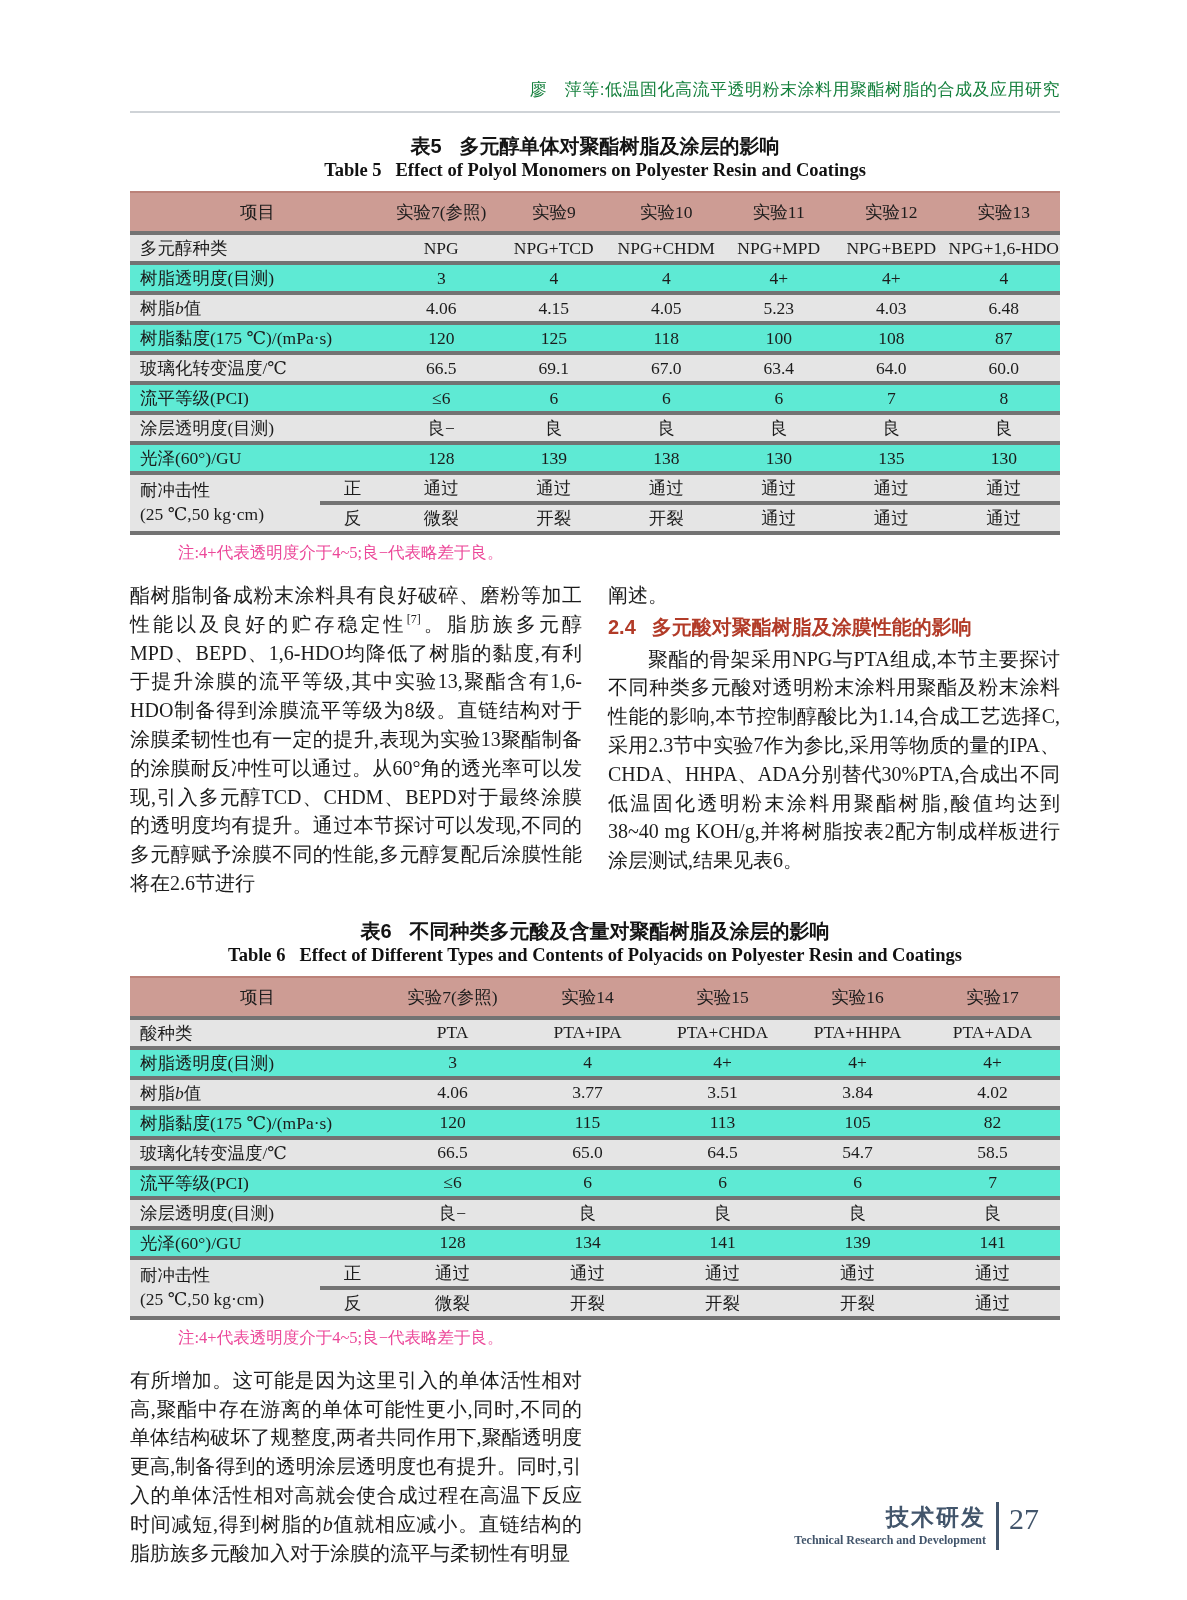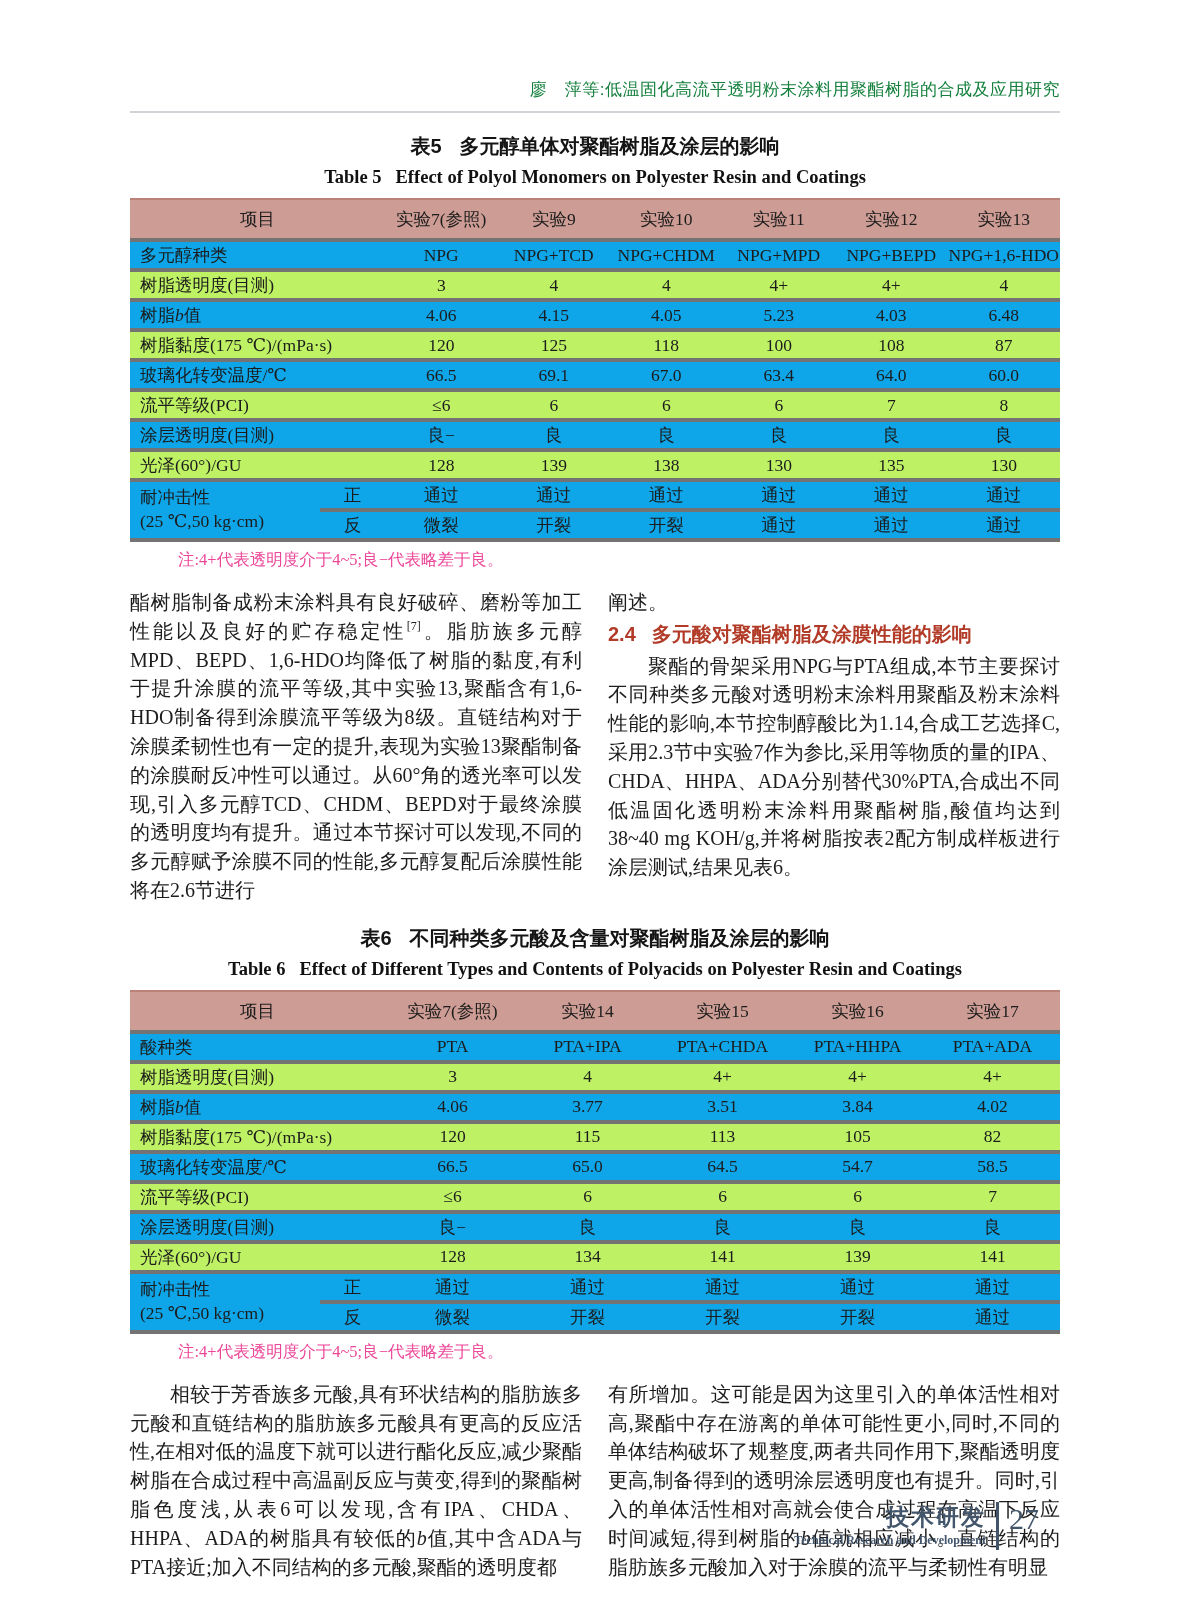--- a/index.html
+++ b/index.html
@@ -12,33 +12,33 @@
     text-align:right; font-family:"Liberation Sans","DejaVu Sans",sans-serif;
     font-size:17px; color:#15803d; letter-spacing:0.5px;
   }
   .head-rule { margin-top:10px; border-top:2px solid #cfd3d7; height:0; }
 
   .tbl-title-cn {
     text-align:center; font-family:"Liberation Sans","DejaVu Sans",sans-serif;
     font-weight:bold; font-size:20px; margin-top:20px; color:#141414;
   }
   .tbl-title-cn .tno { margin-right:18px; }
-  .tbl-title-en { text-align:center; font-weight:bold; font-size:18.5px; margin-top:7px; color:#111; }
+  .tbl-title-en { text-align:center; font-weight:bold; font-size:18.5px; color:#111; }
   .tbl-title-en .tno { margin-right:14px; }
 
   table.dtable {
     width:930px; border-collapse:collapse; table-layout:fixed; margin-top:10px;
     border-top:2px solid #bb8279; border-bottom:2px solid #565656; font-size:17.5px;
   }
   .dtable tr { border-bottom:4px solid #737373; }
   .dtable td { text-align:center; vertical-align:middle; padding:0; height:26px; }
   .dtable tr.hdr { background:#cd9c94; }
   .dtable tr.hdr td { height:38px; }
-  .dtable tr.plain { background:#0ea5e9; }
-  .dtable tr.striped { background:#bef264; }
+  .dtable tr.plain { background:#e5e5e5; }
+  .dtable tr.striped { background:#5eead4; }
   .dtable td.lbl { text-align:left; padding-left:10px; }
   .dtable tr.hdr td.lbl { text-align:center; padding-left:0; }
   .dtable td.imp { line-height:1.35; }
   .ital { font-style:italic; font-family:"Liberation Serif","DejaVu Serif",serif; }
 
   .tbl-note { margin-top:7px; margin-left:48px; font-size:16.5px; color:#ec4899; }
 
   .twocol { display:flex; gap:26px; margin-top:17px; }
   .col { width:452px; font-size:20px; line-height:1.44; text-align:justify; }
   .col p { margin:0; }
@@ -307,23 +307,20 @@
           <td>开裂</td>
           <td>开裂</td>
           <td>通过</td>
         </tr>
       </tbody>
   </table>
   <div class="tbl-note">注:4+代表透明度介于4~5;良−代表略差于良。</div>
 
   <div class="twocol">
     <div class="col">
-      <p class="indent"><span>相较于芳香族多元酸,具有环状结构的脂肪族多元酸和直链结构的脂肪族多元酸具有更高的反应活性,在相对低的温度下就可以进行酯化反应,减少聚酯树脂在合成过程中高温副反应与黄变,得到的聚酯树脂色度浅,从表6可以发现,含有IPA、CHDA、HHPA、ADA的树脂具有较低的</span><span class="ital">b</span><span>值,其中含ADA与PTA接近;加入不同结构的多元酸,聚酯的透明度都</span></p>
-    </div>
-    <div class="col">
       <p><span>有所增加。这可能是因为这里引入的单体活性相对高,聚酯中存在游离的单体可能性更小,同时,不同的单体结构破坏了规整度,两者共同作用下,聚酯透明度更高,制备得到的透明涂层透明度也有提升。同时,引入的单体活性相对高就会使合成过程在高温下反应时间减短,得到树脂的</span><span class="ital">b</span><span>值就相应减小。直链结构的脂肪族多元酸加入对于涂膜的流平与柔韧性有明显</span></p>
     </div>
   </div>
 
   <div class="footer">
     <div class="f-text">
       <div class="f-cn">技术研发</div>
       <div class="f-en">Technical Research and Development</div>
     </div>
     <div class="f-bar"></div>

